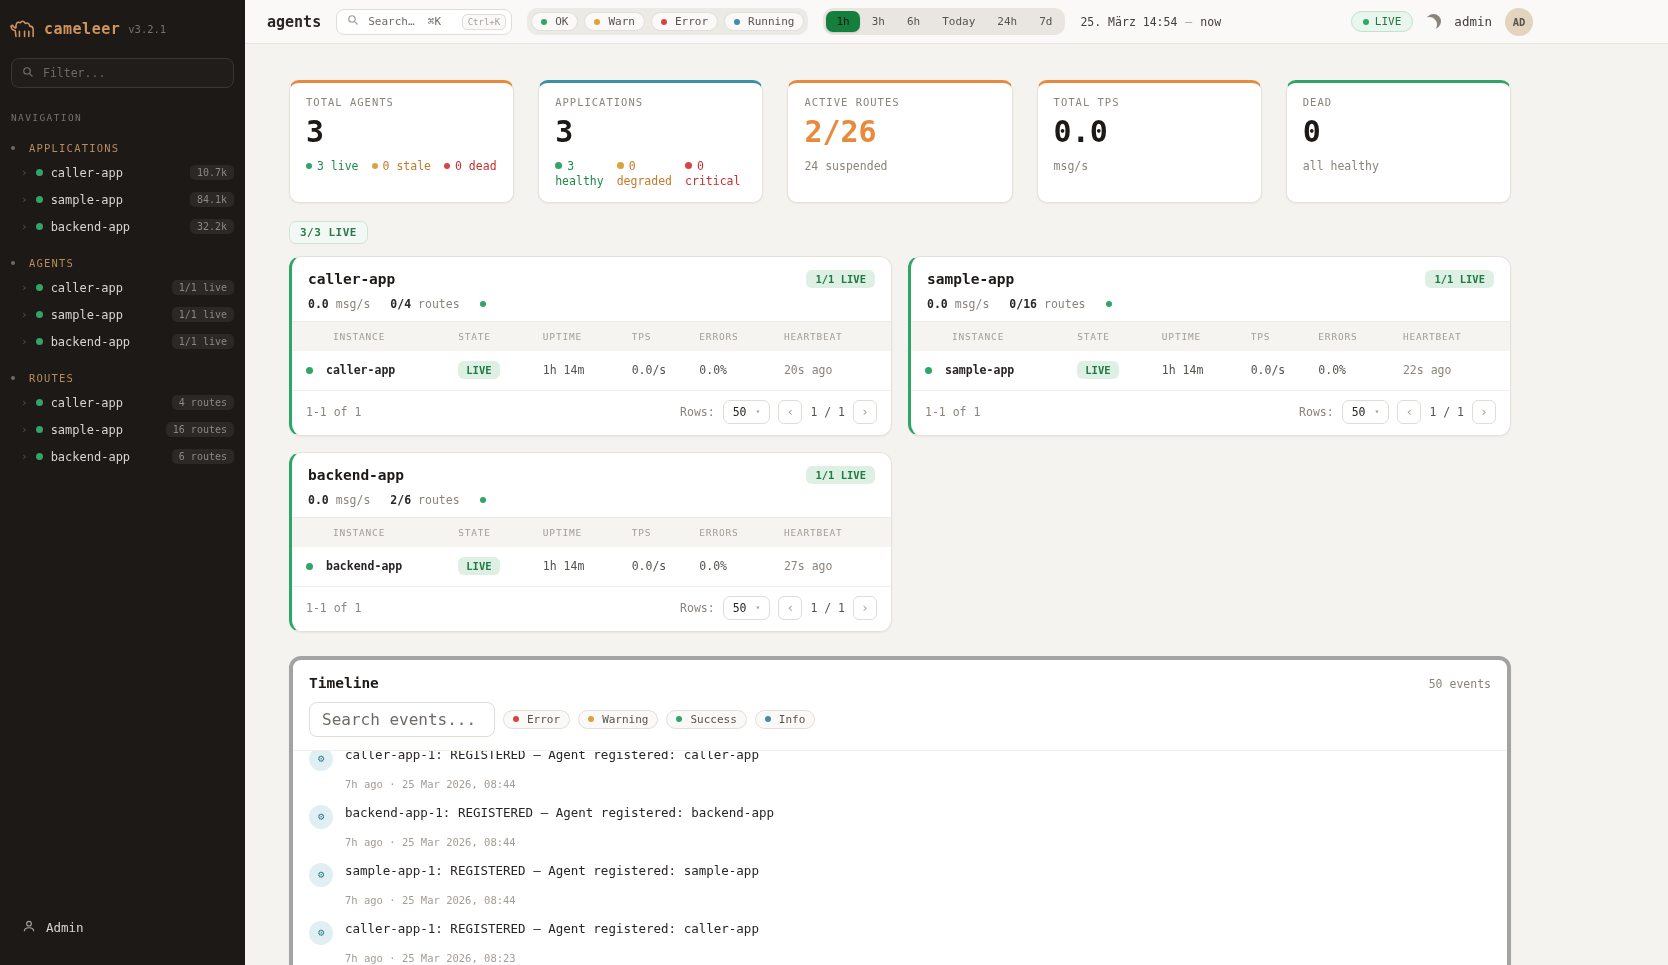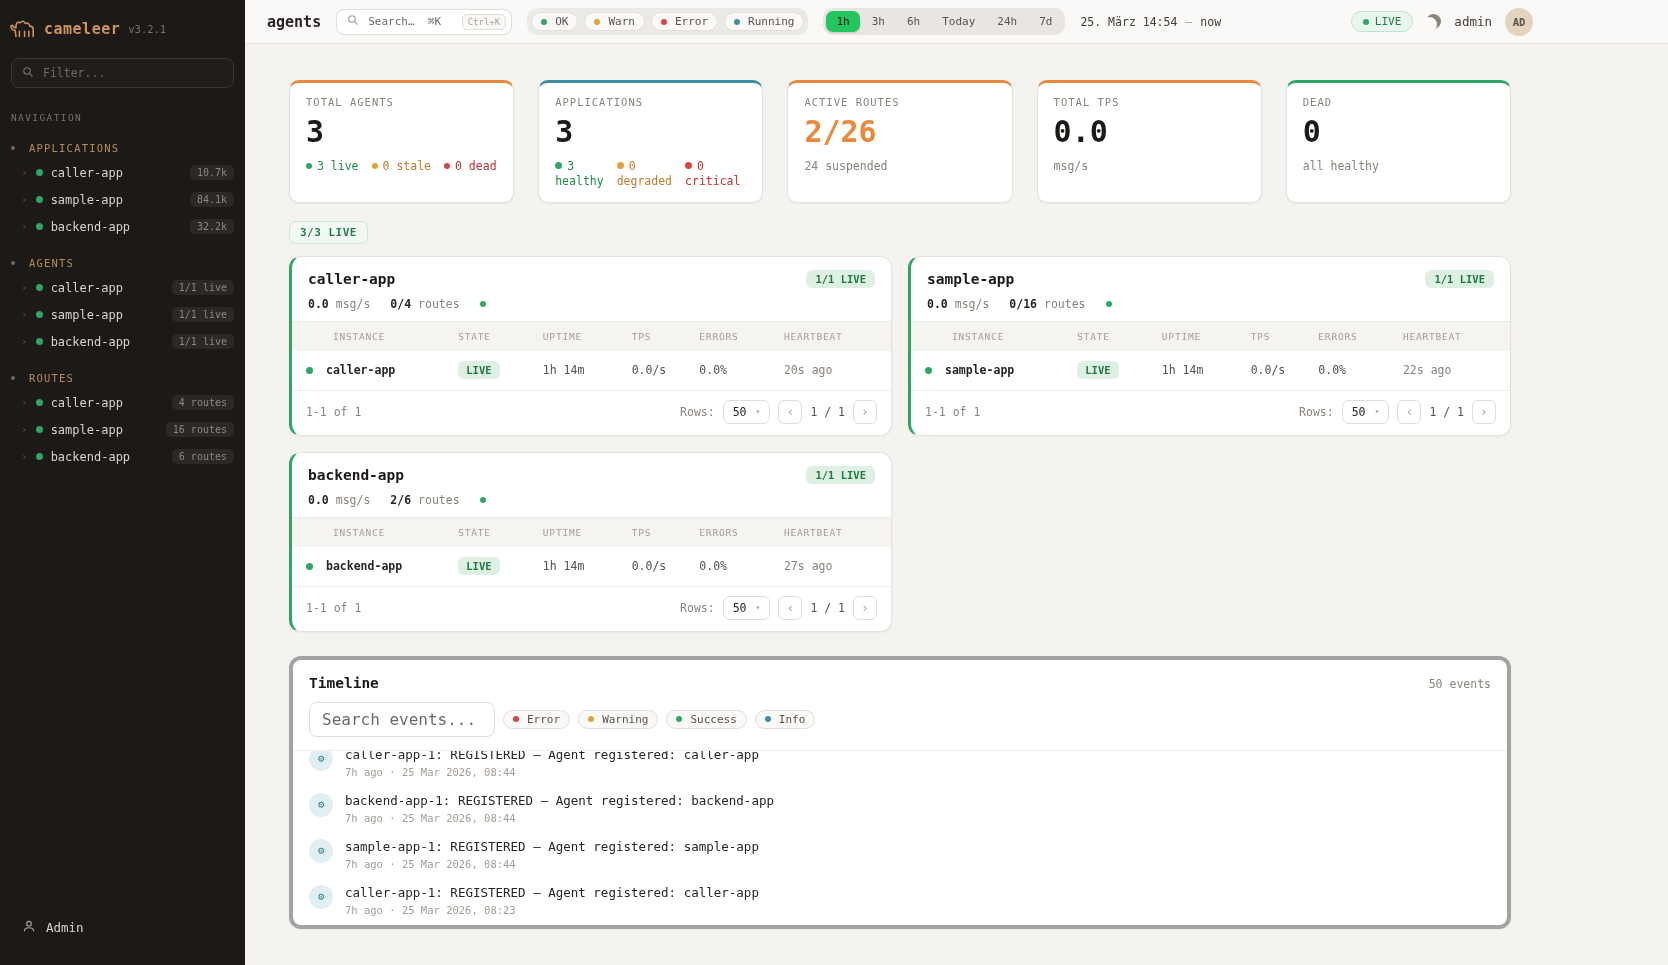--- a/index.html
+++ b/index.html
@@ -41,21 +41,21 @@
   .header-inner { display:flex; align-items:center; gap:15px; padding:0 22px; width:100%; max-width:1310px; }
   .h-title { font-size:15px; font-weight:bold; color:#292524; }
   .search-box { display:flex; align-items:center; gap:7px; background:#fff; border:1px solid #e0dcd6; border-radius:8px; padding:4px 5px 4px 10px; width:176px; flex:none; }
   .search-box input { border:0; outline:0; font:inherit; font-size:11px; width:100%; color:#57534e; background:transparent; }
   .kbd { border:1px solid #e0dcd6; border-radius:5px; background:#faf9f7; color:#a8a29e; font-size:9px; padding:2px 5px; white-space:nowrap; flex:none; }
   .pill-group { display:flex; gap:6px; background:#eceae5; border-radius:10px; padding:4px; flex:none; }
   .pill { display:flex; align-items:center; gap:8px; background:#faf9f7; border:1px solid #e2ded8; border-radius:999px; padding:2px 9px; font-size:11px; color:#57534e; cursor:pointer; }
   .pill .dot { width:6px; height:6px; }
   .seg-group { display:flex; gap:2px; background:#e9e6e1; border-radius:10px; padding:3px; flex:none; }
   .seg { border:0; background:transparent; font:inherit; font-size:11px; color:#57534e; padding:4px 10px; border-radius:7px; cursor:pointer; white-space:nowrap; }
-  .seg.active { background:#22c55e; box-shadow:0 1px 2px rgba(0,0,0,.14); color:#1c1917; }
+  .seg.active { background:#15803d; box-shadow:0 1px 2px rgba(0,0,0,.14); color:#1c1917; }
   .date-range { display:flex; gap:8px; font-size:11.5px; color:#44403c; align-items:center; white-space:nowrap; }
   .date-sep { color:#a8a29e; }
   .h-right { margin-left:auto; display:flex; align-items:center; gap:13px; }
   .live-pill { display:flex; align-items:center; gap:6px; background:#e9f6ed; border:1px solid #bfe3cb; color:#217a43; border-radius:999px; padding:3px 11px; font-size:11px; cursor:pointer; }
   .live-pill .dot { width:6px; height:6px; }
   .moon { width:15px; height:15px; border-radius:50%; background:transparent; box-shadow:inset -4px 3px 0 0 #8a847c; cursor:pointer; }
   .user-name { font-size:12.5px; color:#44403c; }
   .avatar { width:28px; height:28px; border-radius:50%; background:#e3d4bd; color:#57534e; font-size:10.5px; font-weight:bold; display:flex; align-items:center; justify-content:center; cursor:pointer; }
 
   
@@ -103,21 +103,21 @@
   .tl-title { font-size:14.5px; font-weight:bold; color:#1c1917; }
   .tl-count { font-size:11.5px; color:#8a847c; }
   .tl-controls { display:flex; gap:8px; padding:0 16px 13px; align-items:center; }
   .tl-search { display:flex; align-items:center; border:1px solid #e0dcd6; border-radius:8px; padding:6px 10px; width:186px; background:#fff; }
   .tl-search input { border:0; outline:0; font:inherit; font-size:16px; width:100%; color:#57534e; background:transparent; }
   .tl-list { overflow:hidden; border-top:1px solid #f0eee9; padding-top:2px; }
   .event { display:flex; gap:12px; padding:6px 16px; margin:3px 0; cursor:pointer; }
   .event:first-child { margin-top:-12px; }
   .event-icon { width:24px; height:24px; border-radius:50%; background:#e0eff3; color:#2d7f8f; display:flex; align-items:center; justify-content:center; font-size:11px; flex:none; }
   .event-title { font-size:12.5px; color:#292524; }
-  .event-time { font-size:10.5px; color:#a39d95; margin-top:4px; }
+  .event-time { font-size:10.5px; color:#a39d95; margin-top:16px; }
 </style>
 </head>
 <body>
 
 <div class="page">
 
   <aside class="sidebar">
     <div class="logo-row">
       <span>
         <svg width="28" height="24" viewBox="0 0 32 28" fill="none" stroke="#cf955c" stroke-width="1.8" stroke-linecap="round" stroke-linejoin="round">

